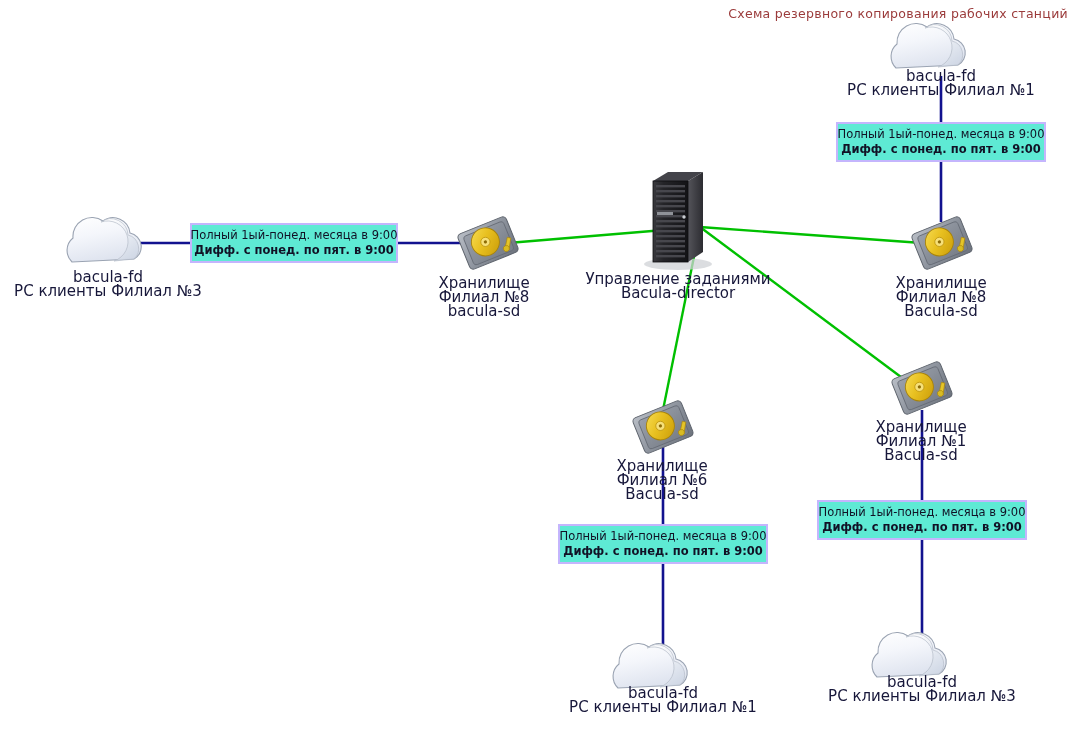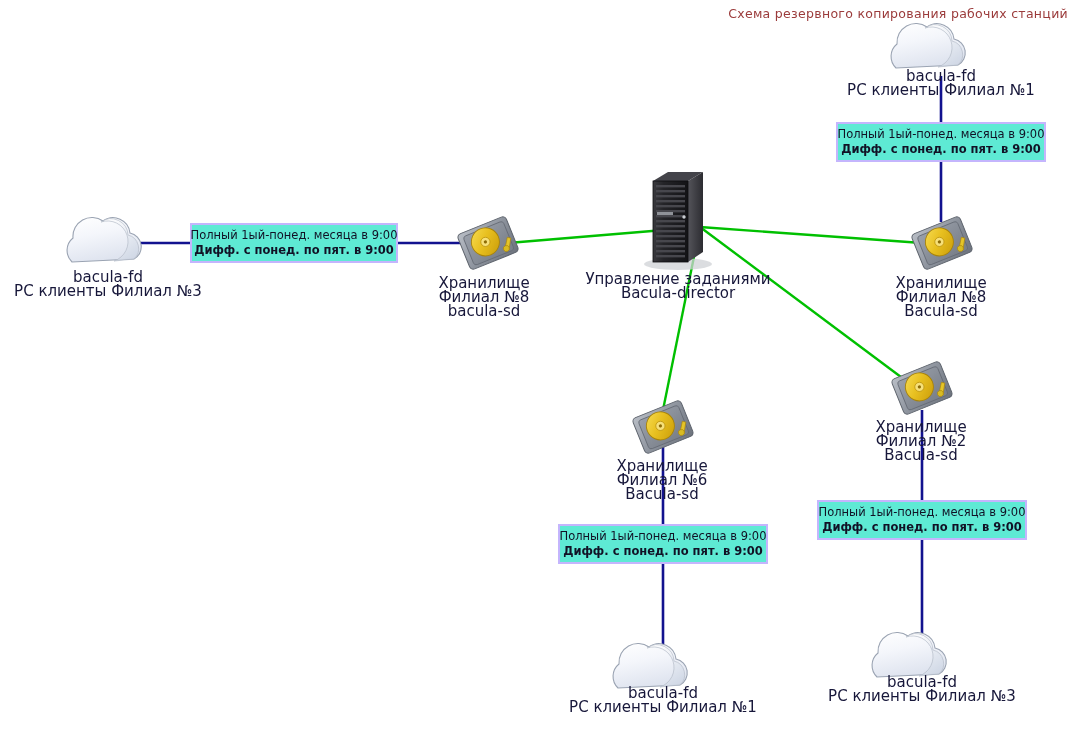--- a/index.html
+++ b/index.html
@@ -261,21 +261,21 @@
     <div class="caption">
       <div>Хранилище</div>
       <div>Филиал №6</div>
       <div>Bacula-sd</div>
     </div>
   </div>
 
   <div class="node" style="left:921px;top:420px;width:0;height:0;">
     <div class="caption">
       <div>Хранилище</div>
-      <div>Филиал №2</div>
+      <div>Филиал №1</div>
       <div>Bacula-sd</div>
     </div>
   </div>
 
   <div class="node" style="left:678px;top:272px;width:0;height:0;">
     <div class="caption">
       <div>Управление заданиями</div>
       <div>Bacula-director</div>
     </div>
   </div>

